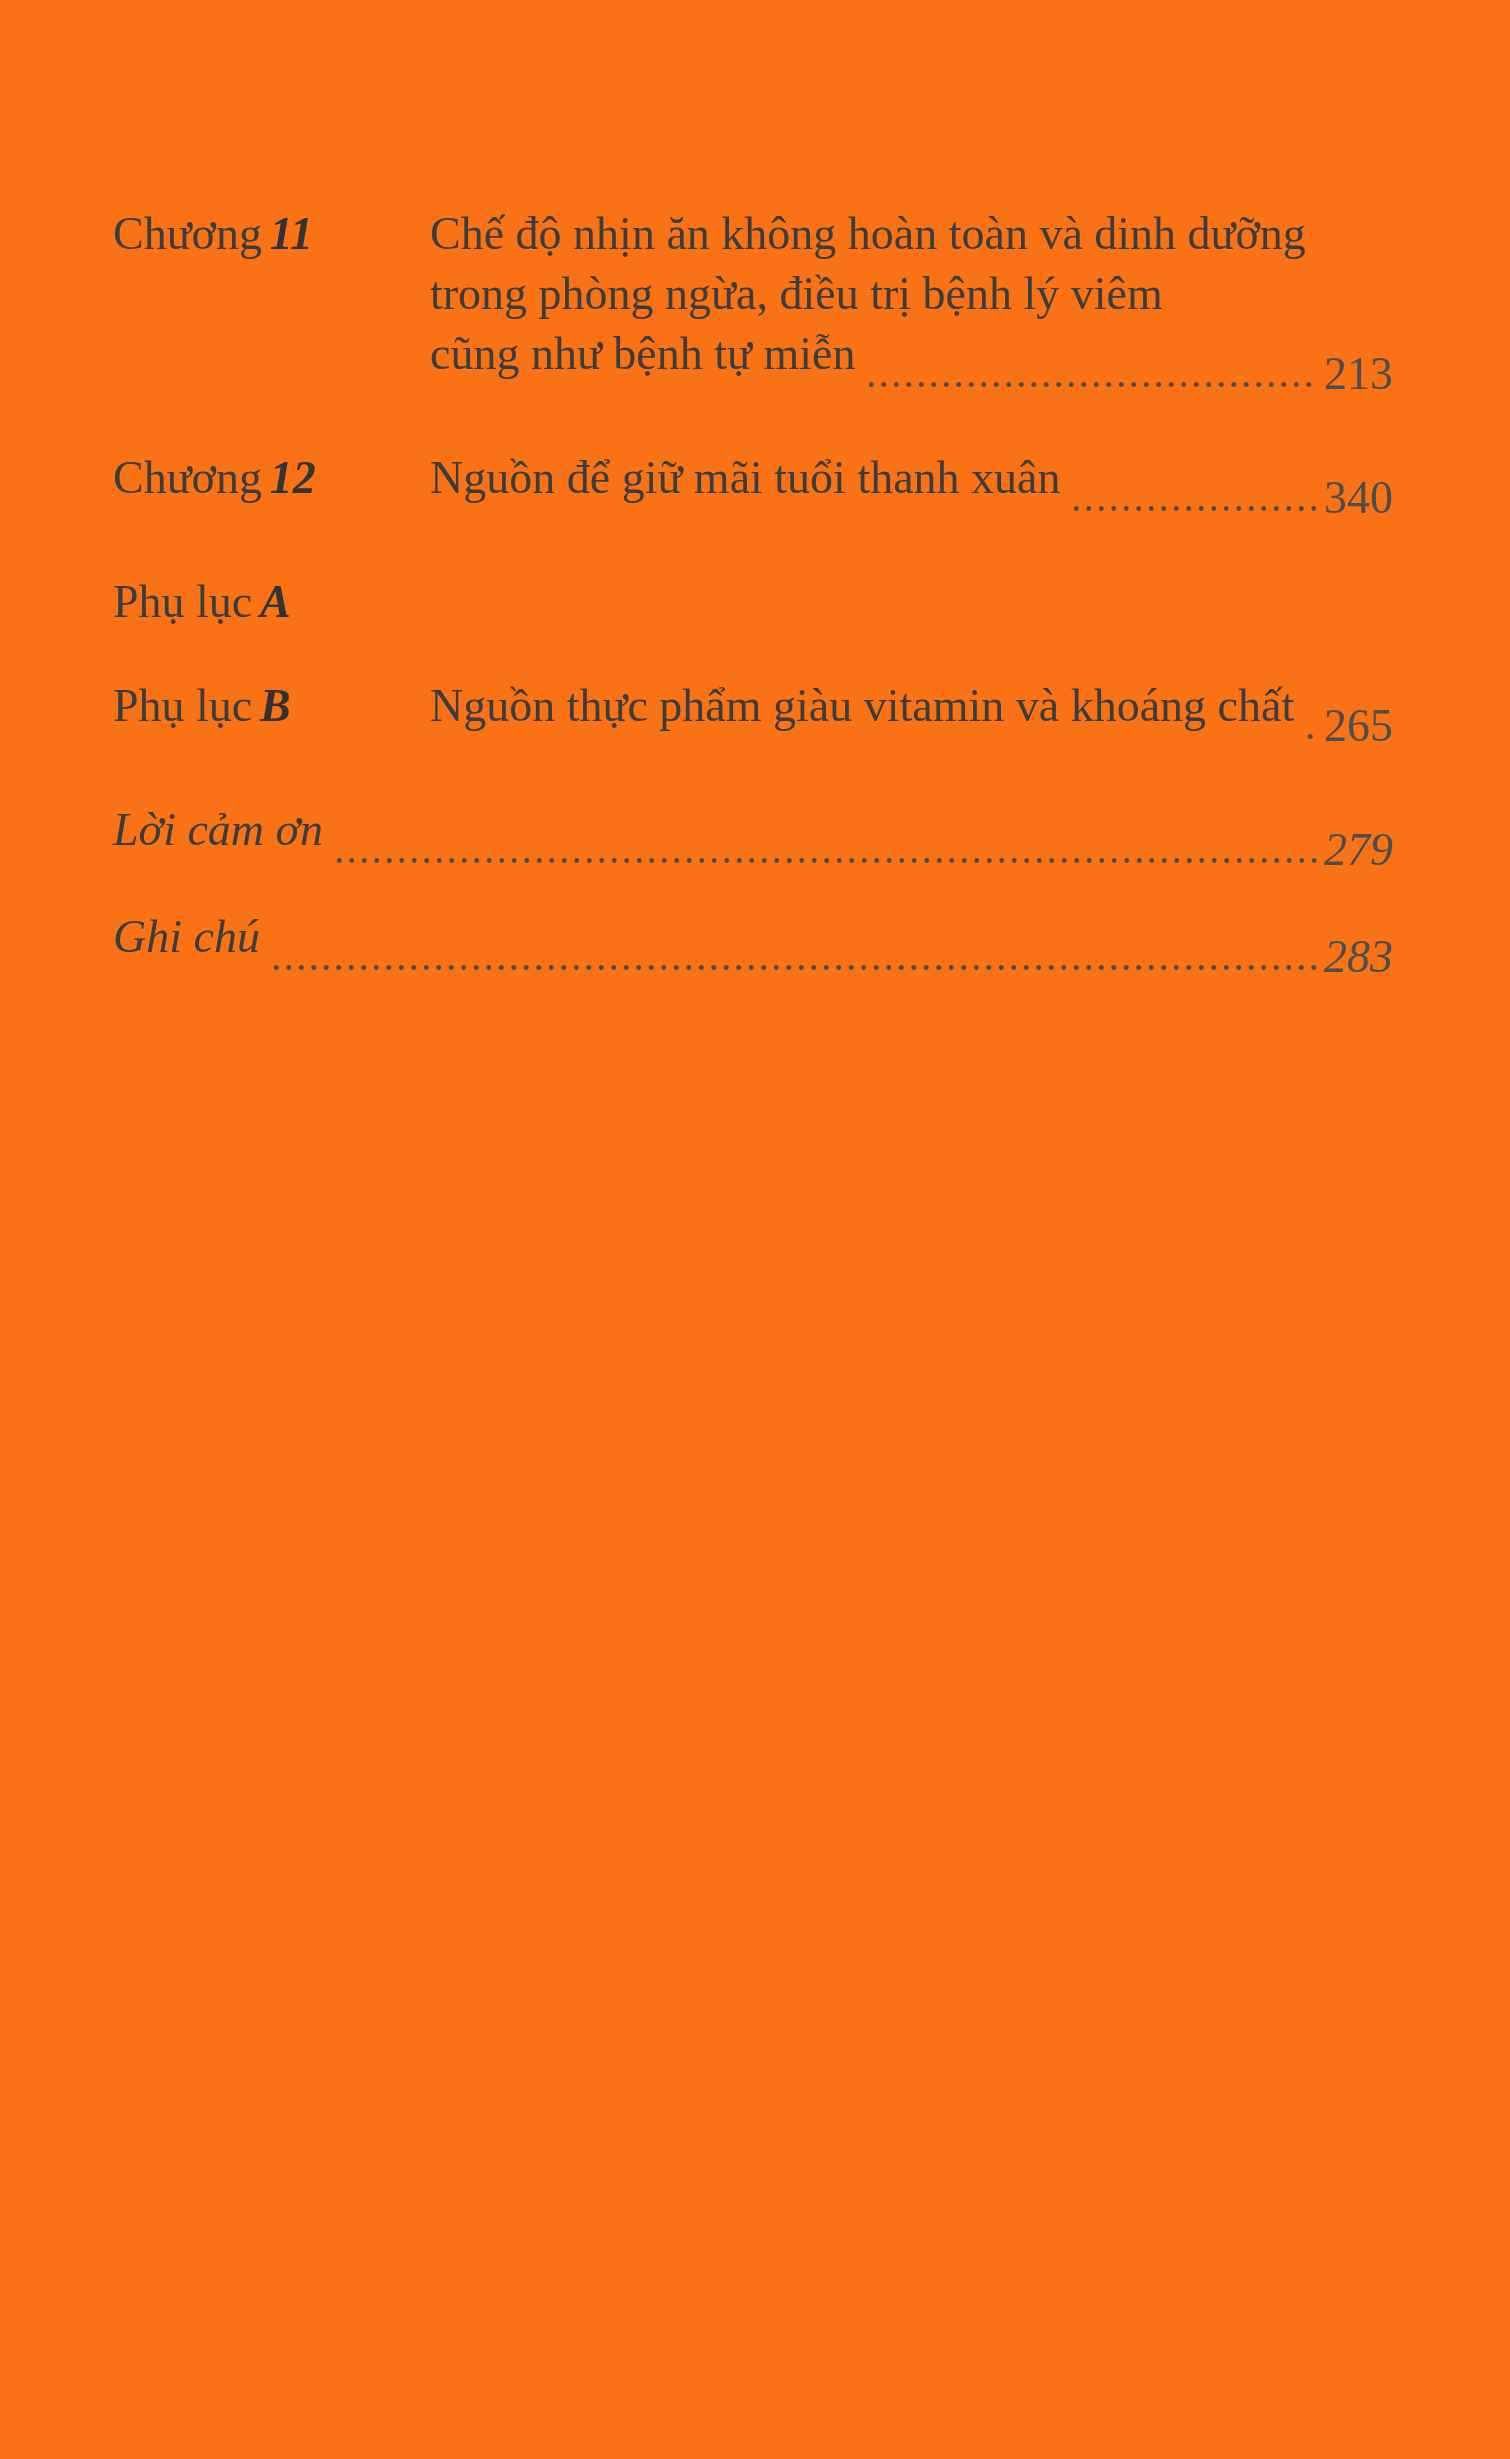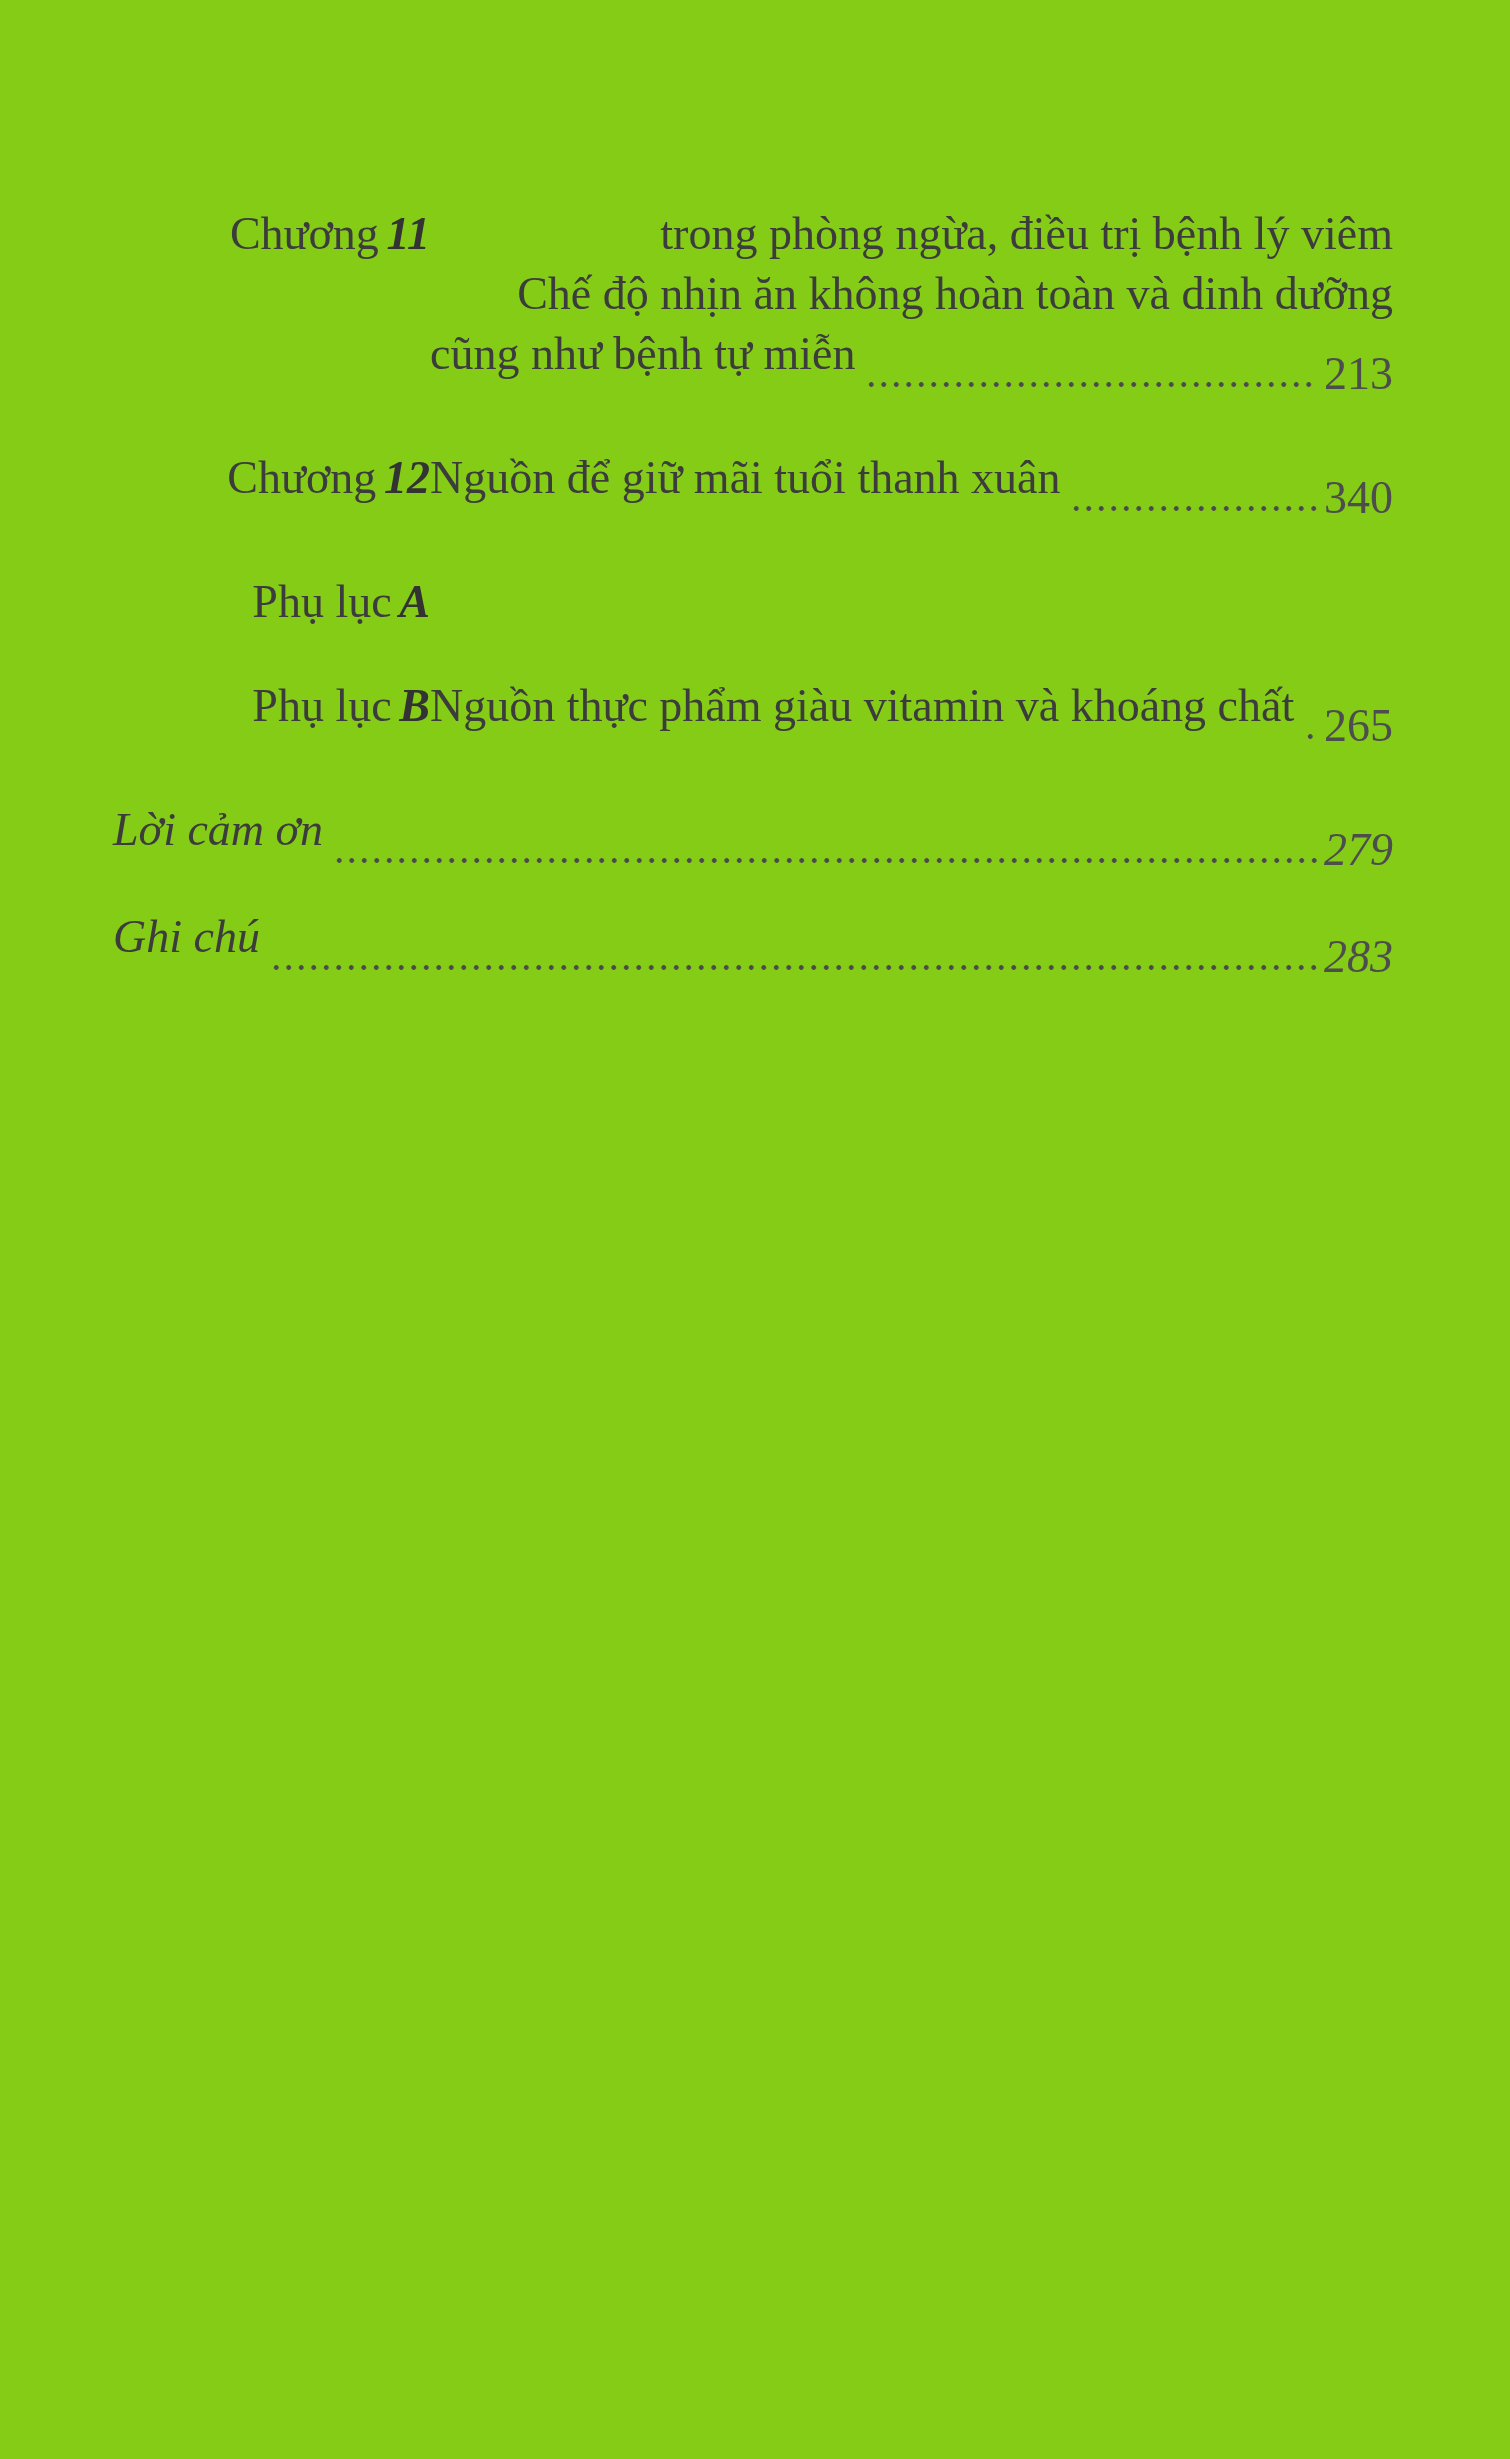--- a/index.html
+++ b/index.html
@@ -4,28 +4,27 @@
 <style>
   html, body {
     margin: 0;
     padding: 0;
     background: #ffffff;
   }
   .page {
     position: relative;
     width: 1510px;
     height: 2459px;
-    background: #84cc16;
+    background: #f97316;
     box-sizing: border-box;
     padding: 204px 117px 0 113px;
     font-family: "Liberation Serif", "DejaVu Serif", serif;
     color: #3c3c3c;
     font-size: 46px;
     line-height: 60px;
-    text-align: right;
   }
   .toc-entry {
     display: flex;
     align-items: flex-start;
     margin-bottom: 44px;
   }
   .toc-label {
     flex: 0 0 317px;
     white-space: nowrap;
   }
@@ -68,22 +67,22 @@
 </head>
 <body>
 
 <div class="page">
 
   <div class="toc-entry">
     <div class="toc-label">
       <span>Chương</span><span class="label-num">11</span>
     </div>
     <div class="toc-body">
+      <div class="toc-line">Chế độ nhịn ăn không hoàn toàn và dinh dưỡng</div>
       <div class="toc-line">trong phòng ngừa, điều trị bệnh lý viêm</div>
-      <div class="toc-line">Chế độ nhịn ăn không hoàn toàn và dinh dưỡng</div>
       <div class="line-with-page">
         <span class="entry-text">cũng như bệnh tự miễn</span>
         <span class="leader"></span>
         <span class="pagenum">213</span>
       </div>
     </div>
   </div>
 
   <div class="toc-entry">
     <div class="toc-label">

